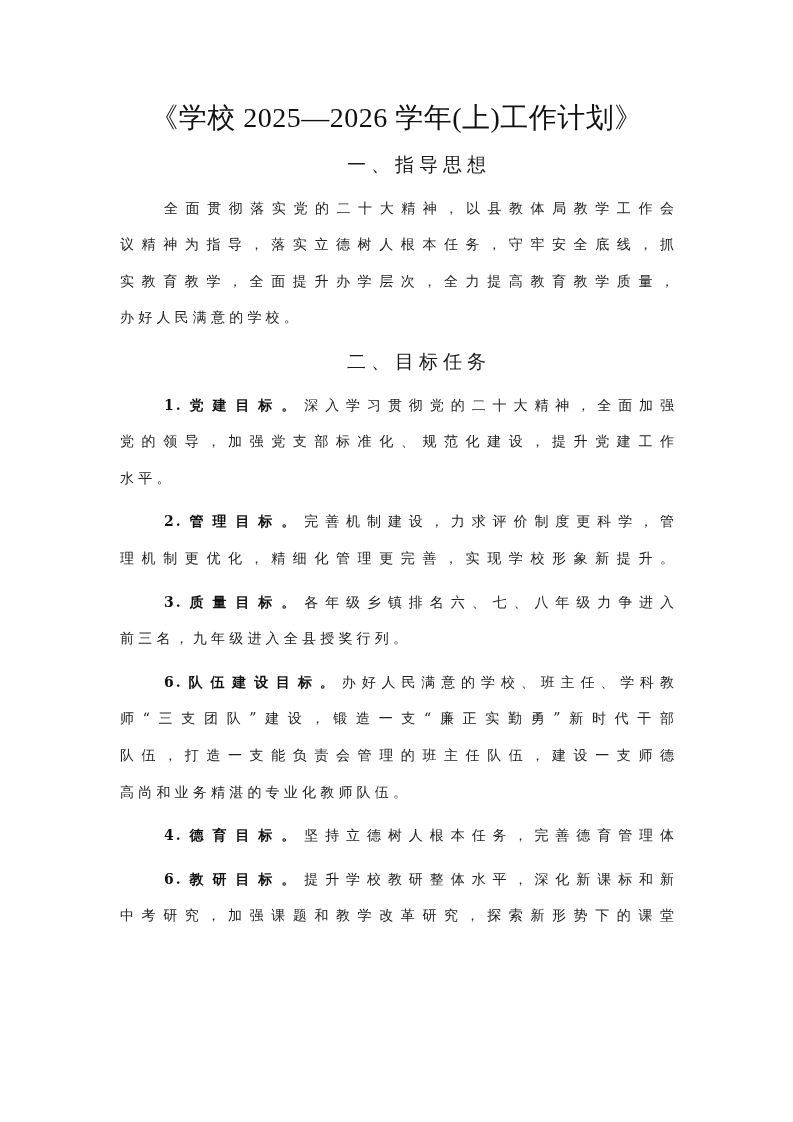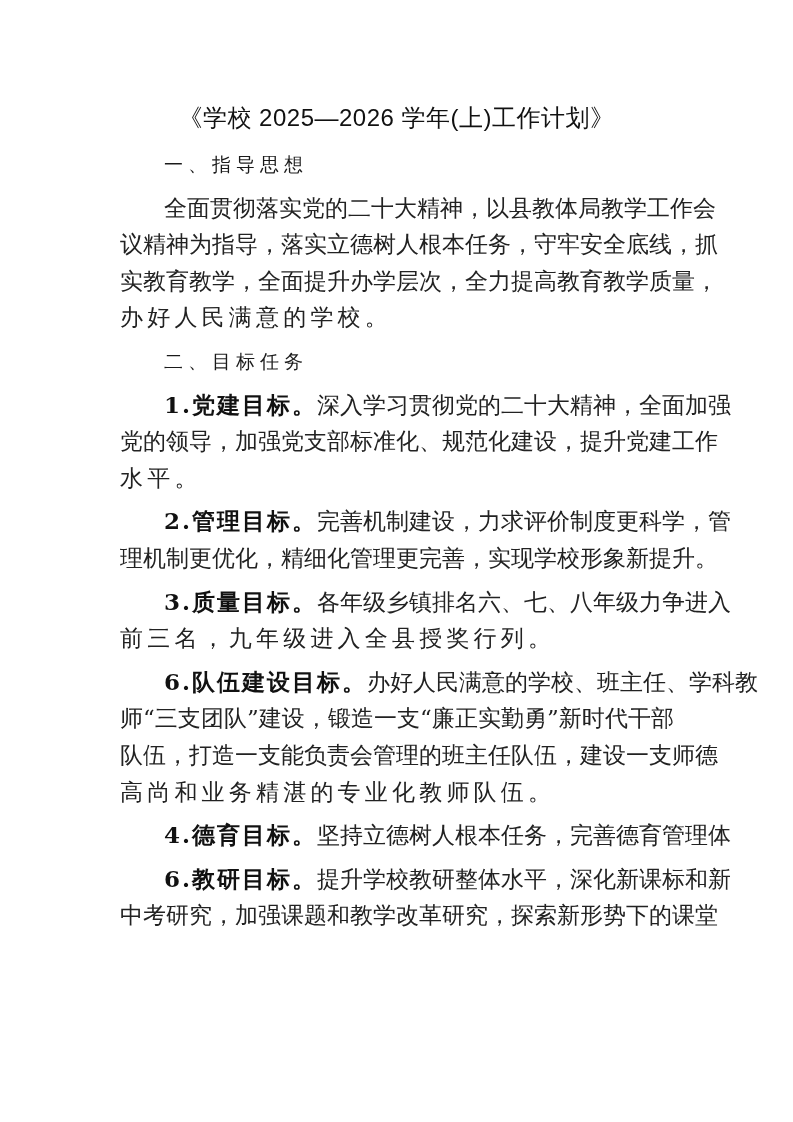--- a/index.html
+++ b/index.html
@@ -21,52 +21,53 @@
       width: 793px;
       height: 1122px;
       background: #ffffff;
     }
     .title {
       position: absolute;
       top: 102px;
       left: 0;
       width: 793px;
       text-align: center;
-      font-family: Liberation Sans, sans-serif;
-      font-size: 24px;
+      font-family: Liberation Serif, serif;
+      font-size: 28px;
       line-height: 32px;
       color: #111;
       letter-spacing: 0.5px;
     }
     .body {
       position: absolute;
       top: 146px;
       left: 120px;
       width: 554px;
     }
     .line {
       height: 36.6px;
       line-height: 36.6px;
-      font-size: 23px;
+      font-size: 14px;
       white-space: nowrap;
       overflow: visible;
       letter-spacing: 4.2px;
       color: #222;
     }
     .line.justify {
       text-align: justify;
       text-align-last: justify;
       letter-spacing: 0;
     }
     .indent { padding-left: 44px; }
     .heading {
       font-family: "DejaVu Sans", "Liberation Sans", sans-serif;
       font-size: 19px;
       letter-spacing: 5px;
       color: #1a1a1a;
+      text-align: center;
     }
     .lead {
       font-weight: bold;
       color: #111;
       letter-spacing: 2px;
     }
     .gap { height: 7px; }
   </style>
 </head>
 <body>

